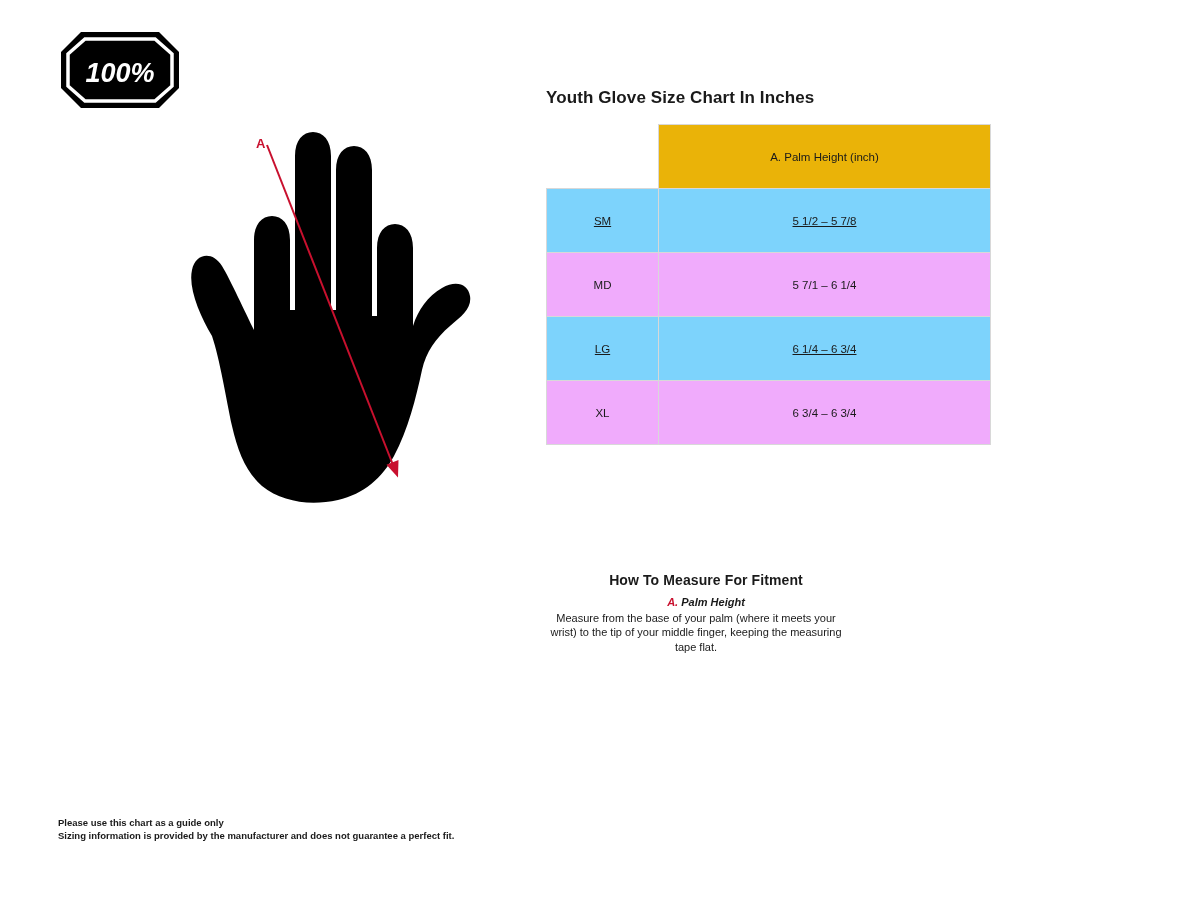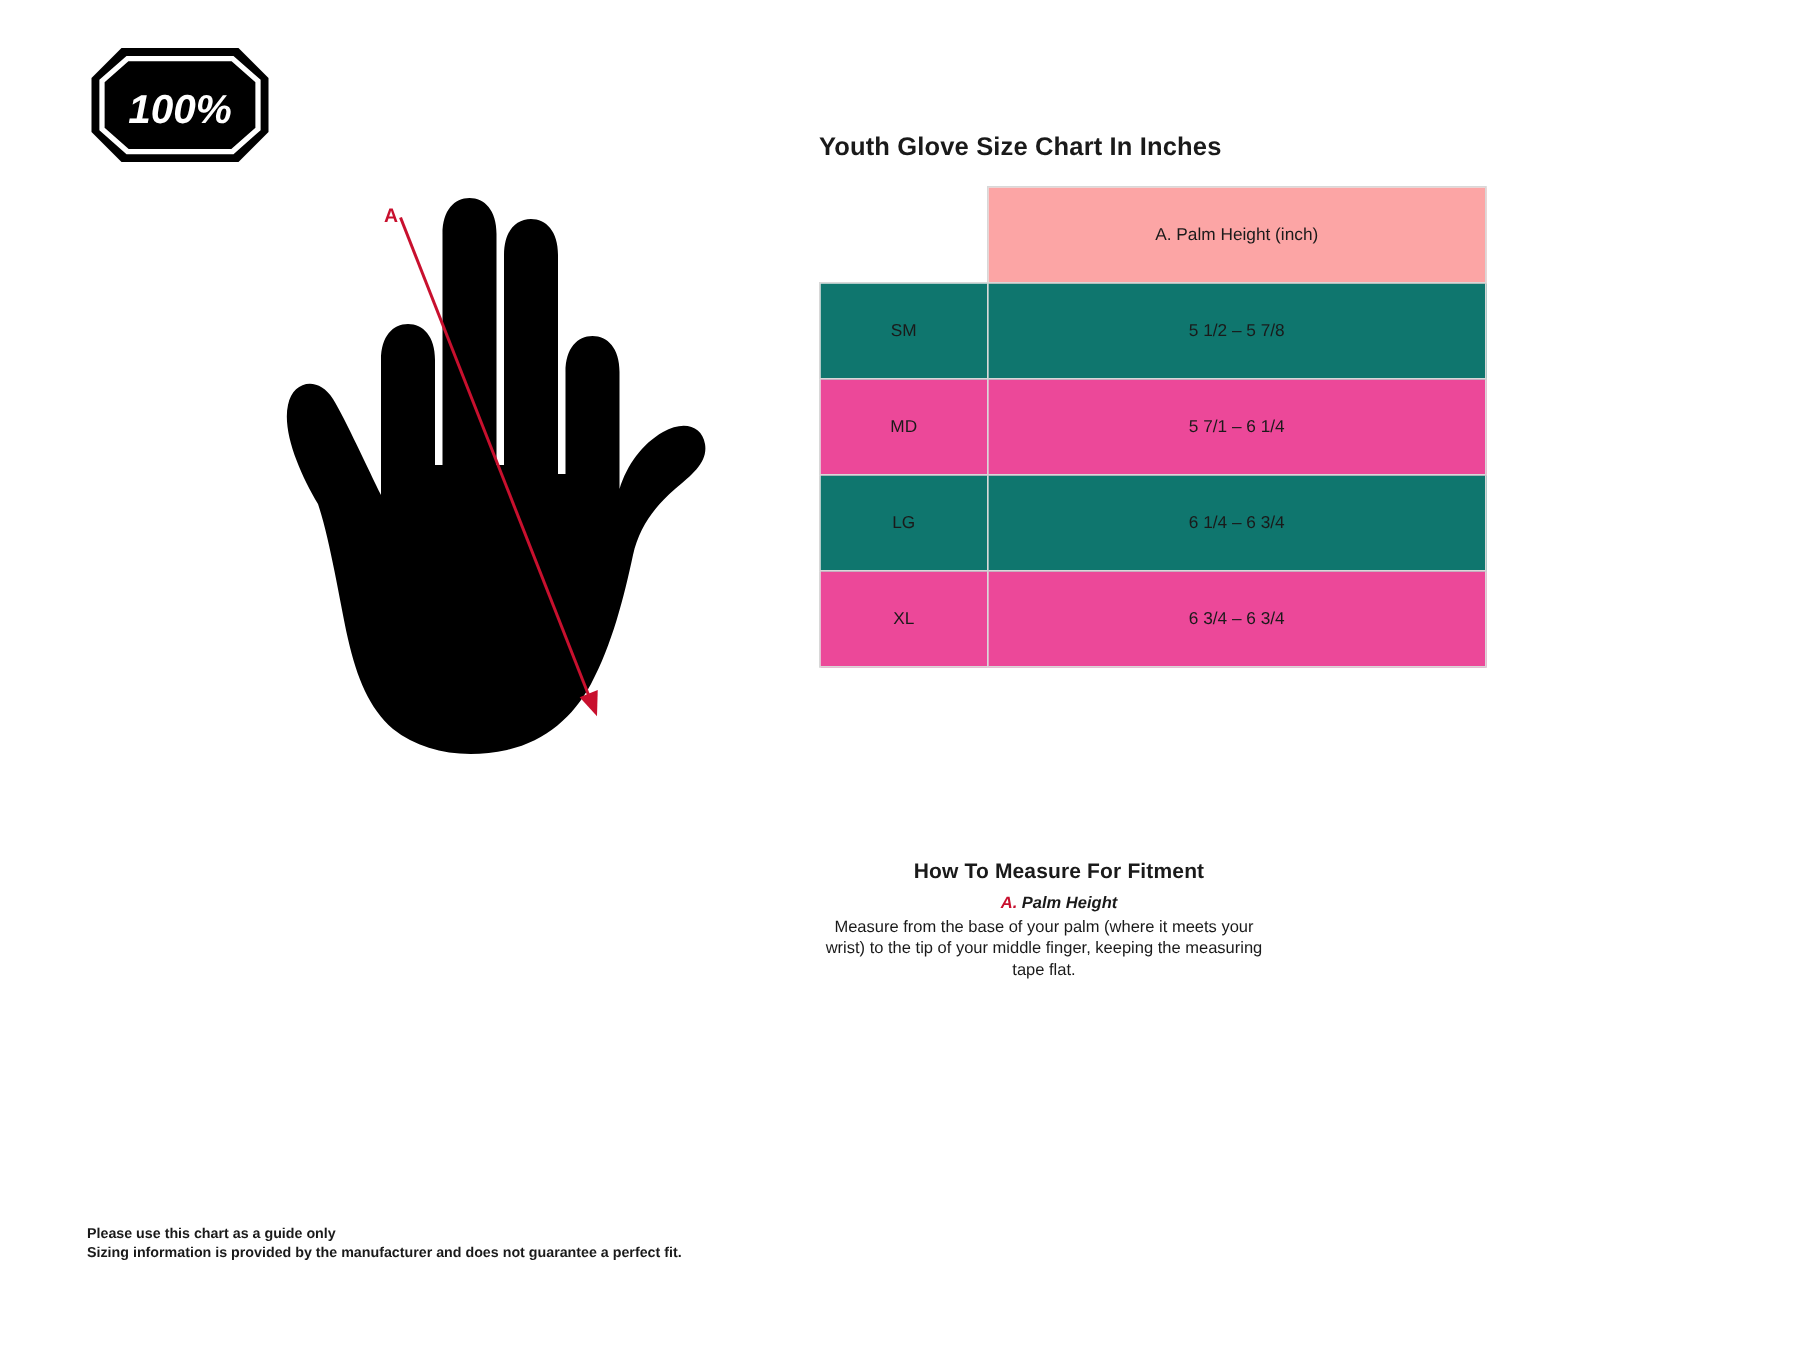--- a/index.html
+++ b/index.html
@@ -78,28 +78,28 @@
     font-weight: 400;
     color: #1a1a1a;
     padding: 0 6px;
   }
   table.size-table th.corner {
     border: none;
     background: transparent;
     width: 112px;
   }
   table.size-table th.colhead {
-    background: #fca5a5;
+    background: #eab308;
     font-weight: 400;
     font-size: 11.5px;
     height: 50px;
   }
   td.sizecell { width: 112px; }
-  tr.shaded td { background: #0f766e; }
-  tr.plain td { background: #ec4899; }
+  tr.shaded td { background: #7dd3fc; text-decoration: underline; }
+  tr.plain td { background: #f0abfc; }
 
   
   .measure {
     position: absolute;
     left: 546px;
     top: 572px;
     width: 320px;
     text-align: center;
   }
   .measure h3 {

